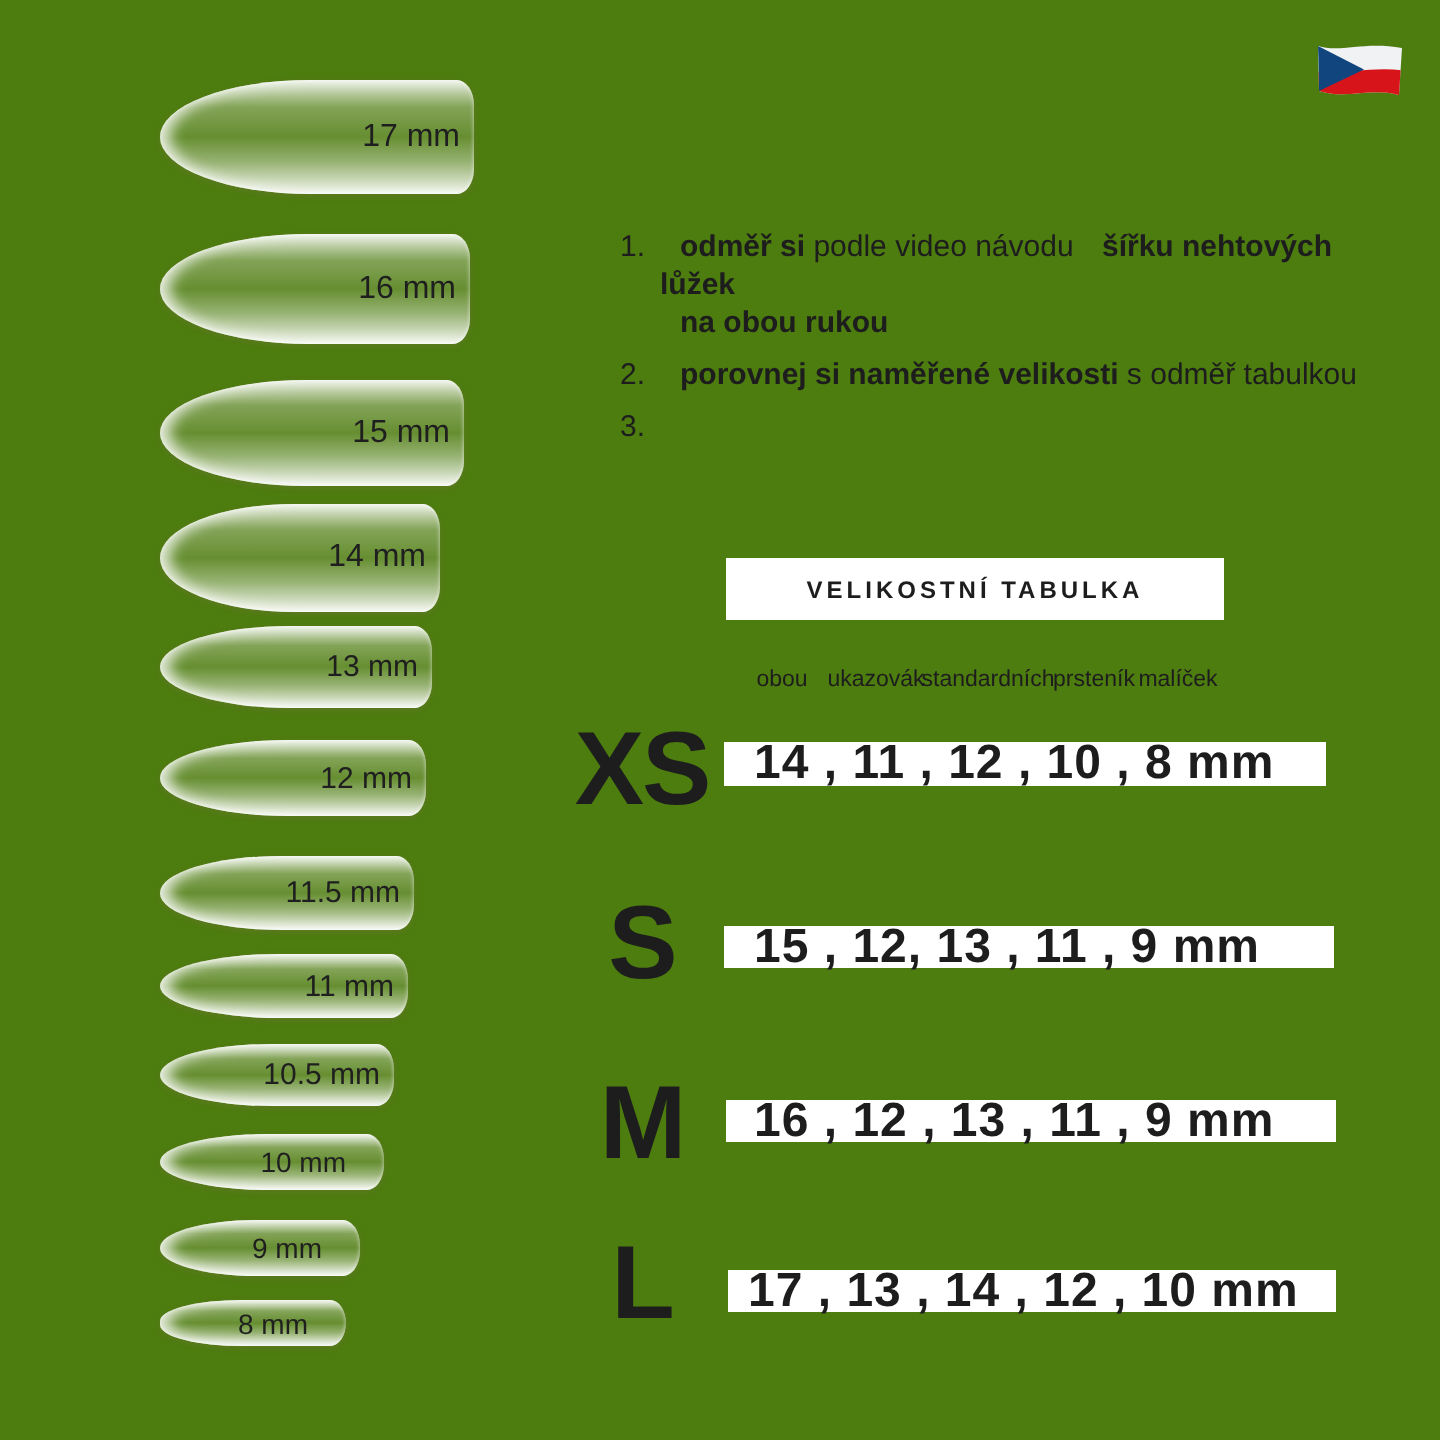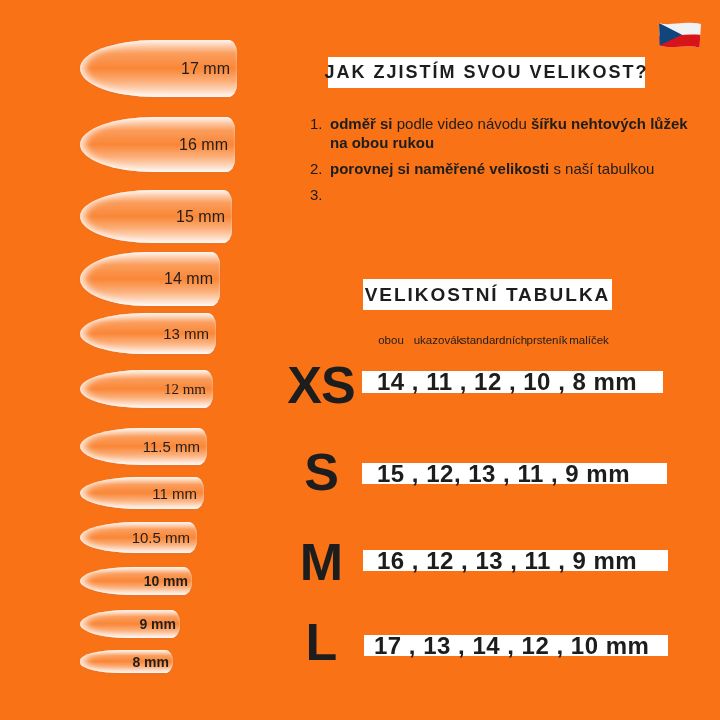--- a/index.html
+++ b/index.html
@@ -1,18 +1,18 @@
 <!DOCTYPE html>
 <html><head>
 <meta charset="utf-8">
 <style>
   html,body { margin:0; padding:0; }
   .canvas {
     position:relative; width:720px; height:720px; overflow:hidden;
-    background:#f97316; color:#1d1d1d;
+    background:#4d7c0f; color:#1d1d1d;
     font-family:"Liberation Sans", sans-serif;
   }
 
   
   .nail {
     position:absolute; left:80px;
     display:flex; align-items:center; justify-content:flex-end;
     border-radius:50% 9px 9px 50% / 52% 13px 13px 52%;
     background:linear-gradient(180deg,
       rgba(255,255,255,0.88) 0%, rgba(255,255,255,0.30) 24%,
@@ -21,59 +21,59 @@
     box-shadow: inset 5px 0 7px rgba(255,255,255,0.78),
                 inset 0 0 2px rgba(255,255,255,0.6),
                 0 1px 3px rgba(170,105,128,0.18);
   }
   .nail span { padding-right:7px; color:#1f1f1f; white-space:nowrap; }
   .nail:nth-child(1)  { top:40px;  width:157px; height:57px; }
   .nail:nth-child(2)  { top:117px; width:155px; height:55px; }
   .nail:nth-child(3)  { top:190px; width:152px; height:53px; }
   .nail:nth-child(4)  { top:252px; width:140px; height:54px; }
   .nail:nth-child(5)  { top:313px; width:136px; height:41px; }
-  .nail:nth-child(6)  { top:370px; width:133px; height:38px;font-family:Liberation Serif, serif; }
+  .nail:nth-child(6)  { top:370px; width:133px; height:38px; }
   .nail:nth-child(7)  { top:428px; width:127px; height:37px; }
   .nail:nth-child(8)  { top:477px; width:124px; height:32px;text-align:right; }
   .nail:nth-child(9)  { top:522px; width:117px; height:31px; }
   .nail:nth-child(10) { top:567px; width:112px; height:28px; }
   .nail:nth-child(11) { top:610px; width:100px; height:28px; }
   .nail:nth-child(12) { top:650px; width:93px;  height:23px; }
   .nail:nth-child(-n+4) span { font-size:16px; }
   .nail:nth-child(n+5) span  { font-size:15px; }
-  .nail:nth-child(n+10) span { font-size:14px; padding-right:4px;font-weight:bold; }
+  .nail:nth-child(n+10) span { font-size:14px; padding-right:19px; }
 
   
   .flag { position:absolute; left:656px; top:20px; width:48px; height:32px; }
 
   
   .title-box {
     position:absolute; left:328px; top:57px; width:317px; height:31px;
     background:#ffffff; display:flex; align-items:center; justify-content:center;
   }
   .title-box span {
     font-weight:bold; font-size:18px; letter-spacing:2px; white-space:nowrap;
   }
 
   
   .steps {
     position:absolute; left:310px; top:114px; width:380px;
     font-size:15px; line-height:19px;
   }
   .step { display:flex; margin-bottom:7px; }
   .step-num { width:20px; flex:none; }
-  .step-text b { font-weight:bold; }
+  .step-text b { font-weight:bold;margin-left:10px; }
 
   
   .table-title-box {
     position:absolute; left:363px; top:279px; width:249px; height:31px;
     background:#ffffff; display:flex; align-items:center; justify-content:center;
   }
   .table-title-box span {
-    font-weight:bold; font-size:19px; letter-spacing:2px; white-space:nowrap;
+    font-weight:bold; font-size:12px; letter-spacing:2px; white-space:nowrap;
   }
   .finger { position:absolute; top:334px; transform:translateX(-50%);
             font-size:11.5px; white-space:nowrap; }
   .finger:nth-of-type(1) { left:391px; }
   .finger:nth-of-type(2) { left:438px; }
   .finger:nth-of-type(3) { left:494px; }
   .finger:nth-of-type(4) { left:547px; }
   .finger:nth-of-type(5) { left:589px; }
 
   .size-letter {
@@ -148,32 +148,29 @@
         <path d="M3,3 C14,6.5 26,0.5 45,4 L43.5,27.5 C29,23.5 17,30 3.5,25.5 Z"></path>
       </clipPath>
     </defs>
     <g clip-path="url(#flagClip)">
       <rect x="0" y="0" width="48" height="32" fill="#f0f2f4"></rect>
       <path d="M0,15.5 C14,18 30,12.5 48,15.5 L48,32 L0,32 Z" fill="#d7141a"></path>
       <path d="M3,3 L26,14.8 L3.5,25.5 Z" fill="#11457e"></path>
     </g>
   </svg>
 
-  <div class="title-box">
-    <span>JAK ZJISTÍM SVOU VELIKOST?</span>
-  </div>
 
   <div class="steps">
     <div class="step">
       <span class="step-num">1.</span>
       <span class="step-text"><b>odměř si</b><span> podle video návodu </span><b>šířku nehtových lůžek</b><br><b>na obou rukou</b></span>
     </div>
     <div class="step">
       <span class="step-num">2.</span>
-      <span class="step-text"><b>porovnej si naměřené velikosti</b><span> s naší tabulkou</span></span>
+      <span class="step-text"><b>porovnej si naměřené velikosti</b><span> s odměř tabulkou</span></span>
     </div>
     <div class="step">
       <span class="step-num">3.</span>
     </div>
   </div>
 
   <div class="table-title-box">
     <span>VELIKOSTNÍ TABULKA</span>
   </div>
 

